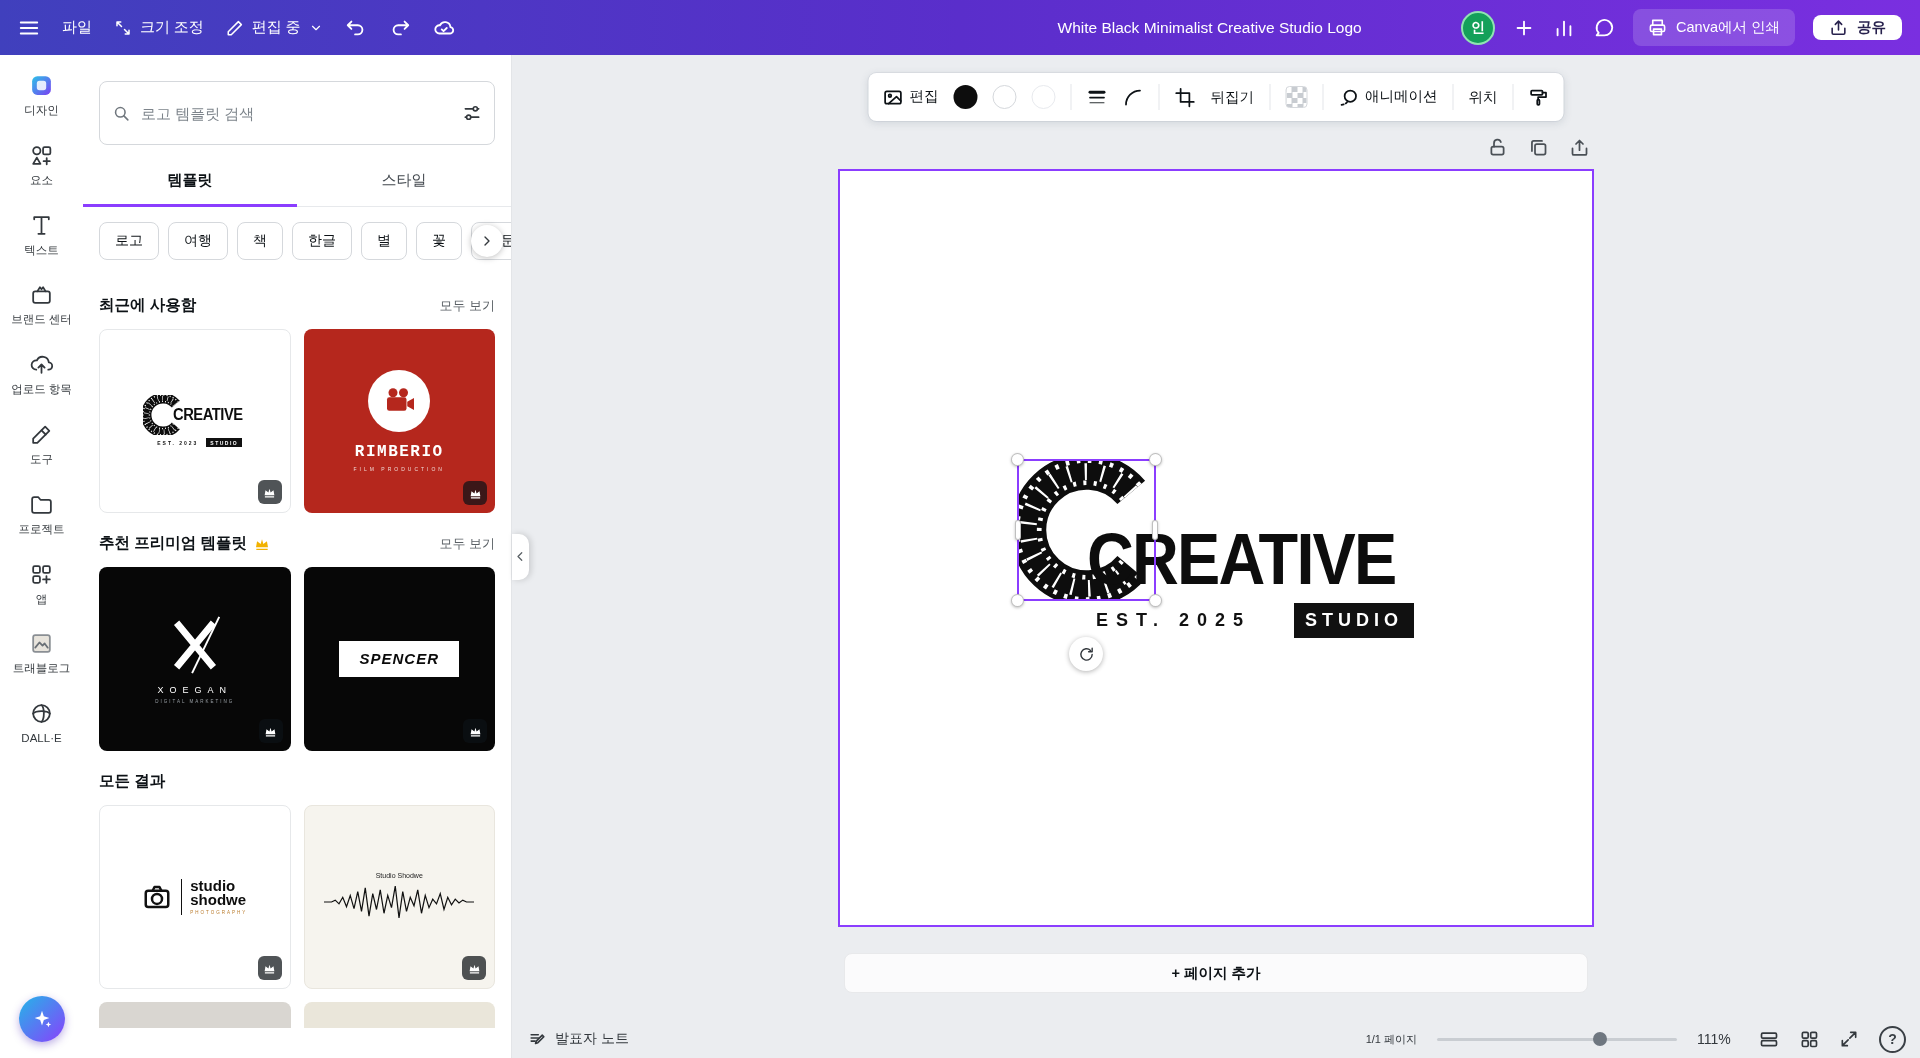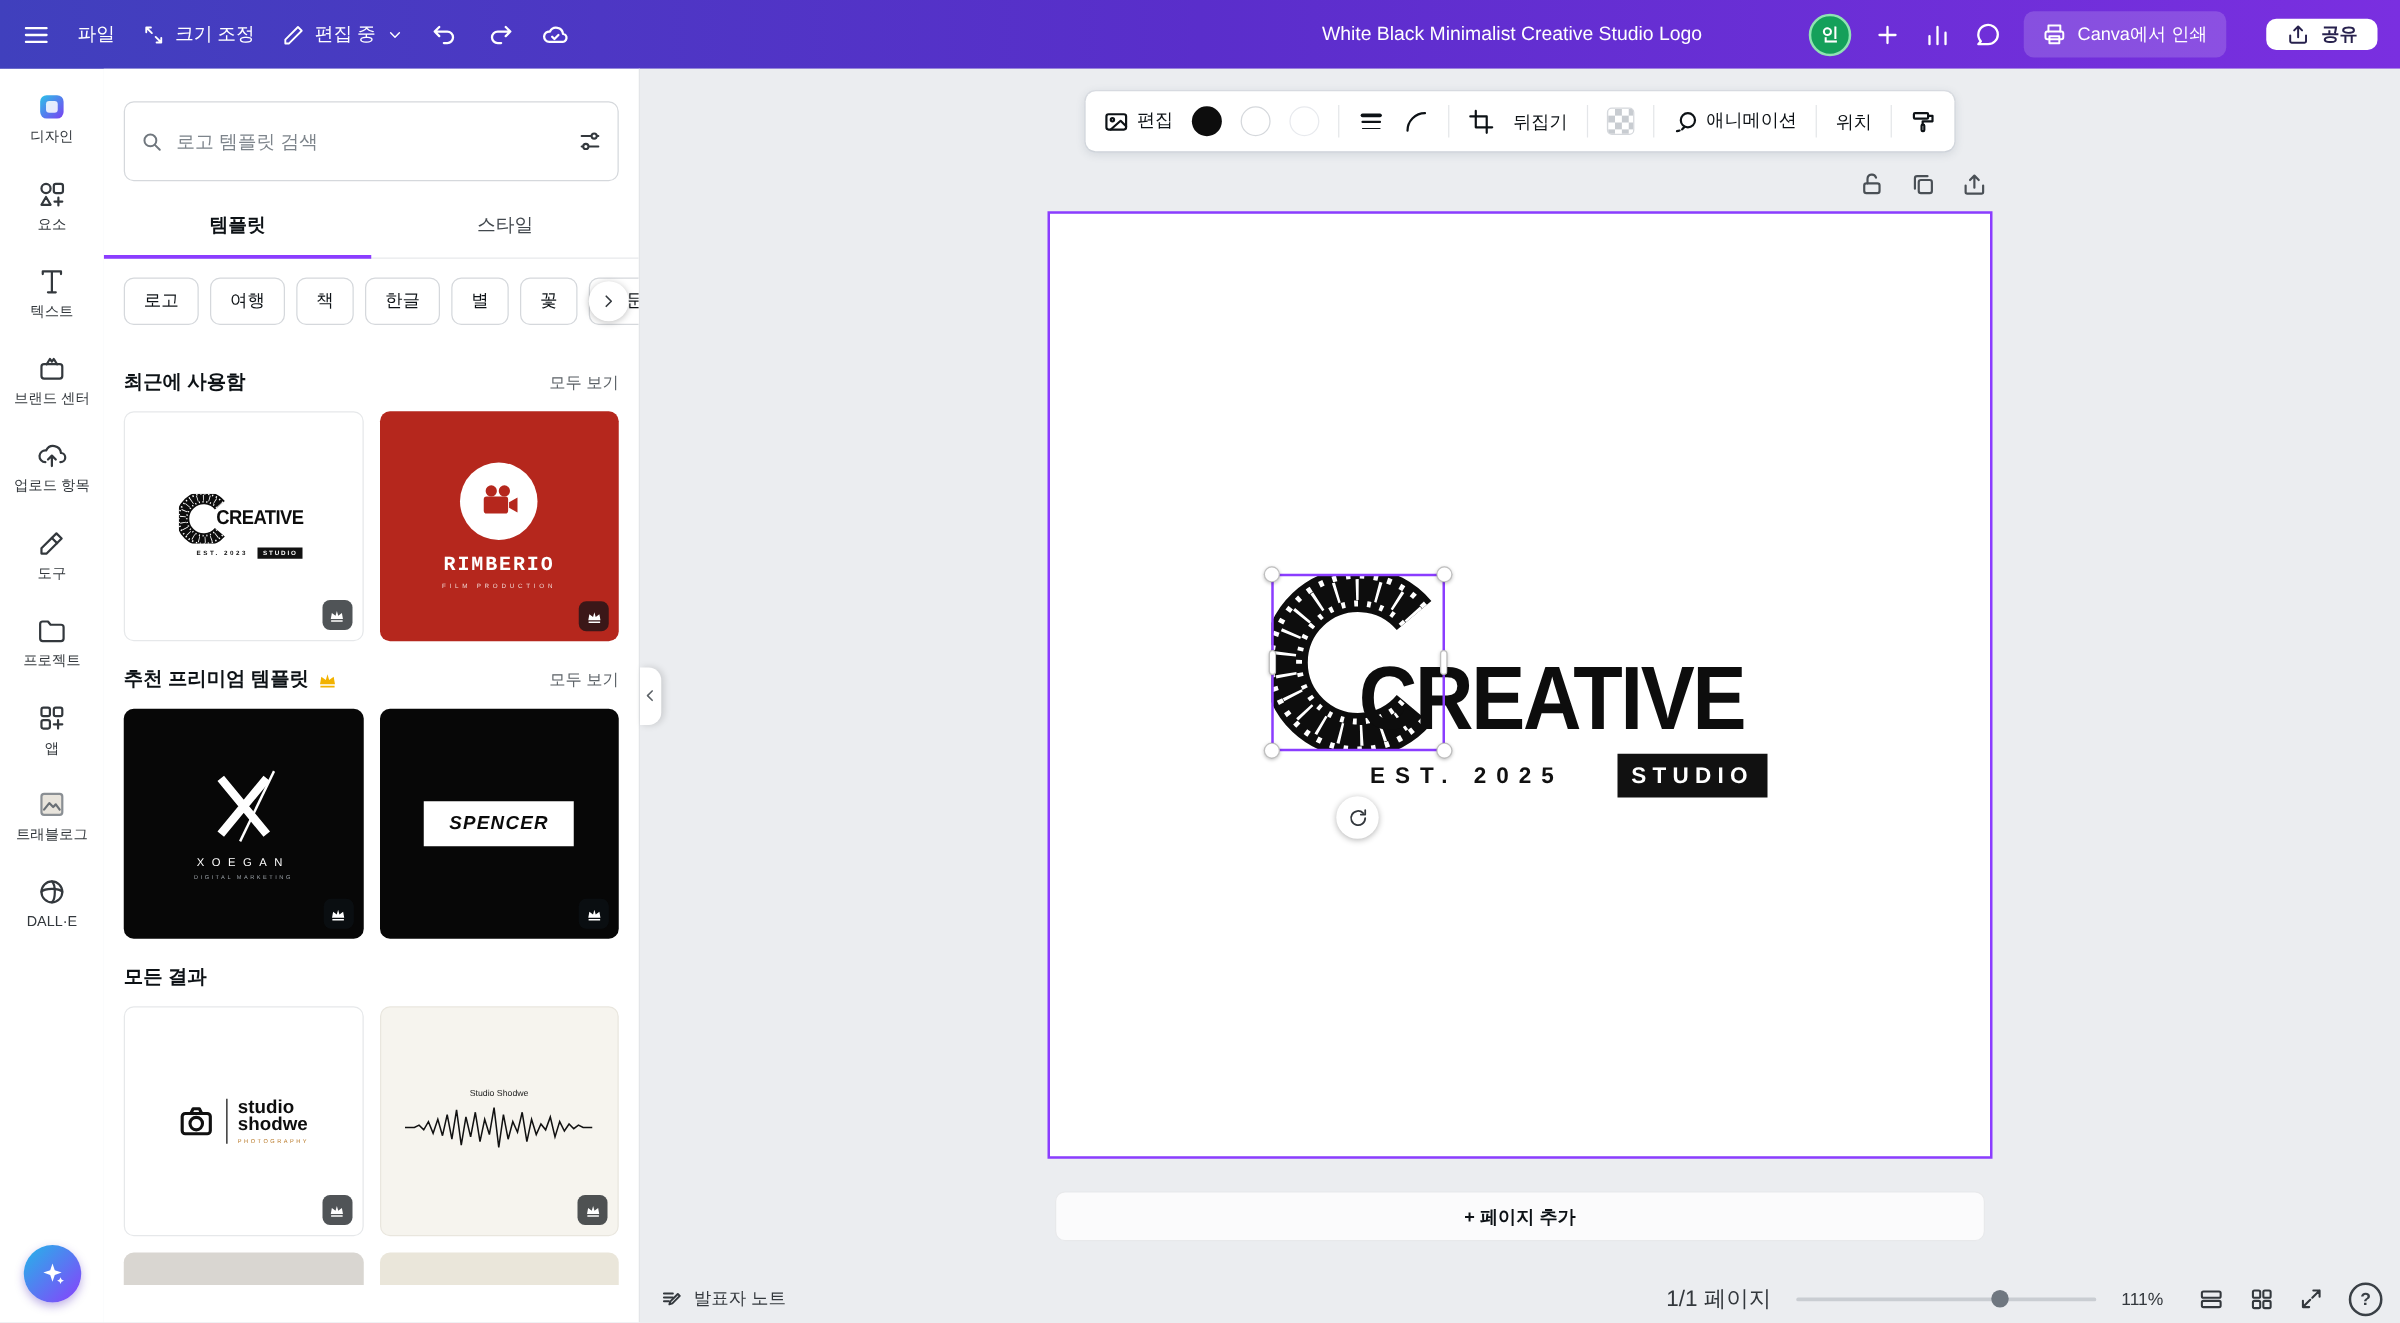--- a/index.html
+++ b/index.html
@@ -11,21 +11,21 @@
   .topbar { position:relative; height:55px; display:flex; align-items:center; gap:22px; padding:0 18px;
             background:linear-gradient(90deg,#4040bd 0%,#5a2ecb 50%,#7a2fe0 100%); color:#fff; }
   .tb-btn { display:flex; align-items:center; gap:8px; font-size:15px; color:#fff; cursor:pointer; white-space:nowrap;font-family:Liberation Serif, serif; }
   .tb-title { position:absolute; left:63%; transform:translateX(-50%); font-size:15.5px; color:#fff; white-space:nowrap; cursor:text; }
   .tb-right { margin-left:auto; display:flex; align-items:center; gap:18px; }
   .avatar { width:34px; height:34px; border-radius:50%; background:#14a05a; border:2px solid #8fe3b2;
             display:flex; align-items:center; justify-content:center; font-size:14px; font-weight:bold; color:#fff; cursor:pointer; }
   .pill-btn { display:flex; align-items:center; gap:9px; background:rgba(255,255,255,.16); border-radius:8px;
               padding:9px 15px; font-size:14.5px; color:#fff; cursor:pointer; white-space:nowrap; }
   .share-btn { display:flex; align-items:center; gap:9px; background:#fff; border-radius:8px; padding:3px 16px;
-               font-size:14.5px; font-weight:bold; color:#27214d; cursor:pointer;margin-left:14px; }
+               font-size:14.5px; font-weight:bold; color:#27214d; cursor:pointer; }
 
   
   .app-body { display:flex; height:1003px; }
 
   
   .rail { width:83px; background:#fff; display:flex; flex-direction:column; align-items:center; padding:12px 0 16px; gap:13px; flex:0 0 83px; }
   .rail-item { display:flex; flex-direction:column; align-items:center; gap:6px; width:100%; padding:6px 0; cursor:pointer; color:#33383d; }
   .rail-item .ic { width:25px; height:25px; stroke-width:1.7; }
   .rail-label { font-size:11.5px; color:#33383d; text-align:center; line-height:1.2; }
   .magic-fab { margin-top:auto; width:46px; height:46px; border-radius:50%; background:linear-gradient(135deg,#23b6e8,#8a3ffc);
@@ -137,21 +137,21 @@
   .rotate-handle { position:absolute; left:229px; top:466px; width:34px; height:34px; border-radius:50%; background:#fff;
                    box-shadow:0 1px 5px rgba(0,0,0,.3); display:flex; align-items:center; justify-content:center; color:#33383d; cursor:pointer; z-index:6; }
 
   .add-page { position:absolute; top:898px; left:50%; transform:translateX(-50%); width:744px; height:40px;
               background:#fbfbfc; border:1px solid #e8e9eb; border-radius:8px; display:flex; align-items:center; justify-content:center;
               font-size:14.5px; font-weight:bold; color:#0d1216; cursor:pointer; }
 
   .statusbar { position:absolute; left:0; right:0; bottom:0; height:38px; display:flex; align-items:center; gap:20px; padding:0 14px 0 16px; color:#33383d; }
   .sb-notes { display:flex; align-items:center; gap:8px; font-size:14px; cursor:pointer; }
   .sb-spacer { flex:1; }
-  .sb-page { font-size:18px; cursor:pointer; }
+  .sb-page { font-size:11px; cursor:pointer; }
   .zoom-slider { position:relative; width:240px; height:14px; cursor:pointer; }
   .zs-track { position:absolute; left:0; right:0; top:6px; height:3px; border-radius:2px; background:#c9cdd2; }
   .zs-thumb { position:absolute; top:0; width:14px; height:14px; border-radius:50%; background:#6f7780; left:65%; }
   .sb-zoom { font-size:14px; width:42px; }
   .sb-ic { width:20px; height:20px; cursor:pointer; }
   .help-btn { width:27px; height:27px; border-radius:50%; border:2px solid #3a4046; display:flex; align-items:center; justify-content:center;
               font-size:14px; font-weight:bold; color:#3a4046; cursor:pointer; }
 </style>
 </head>
 <body>

